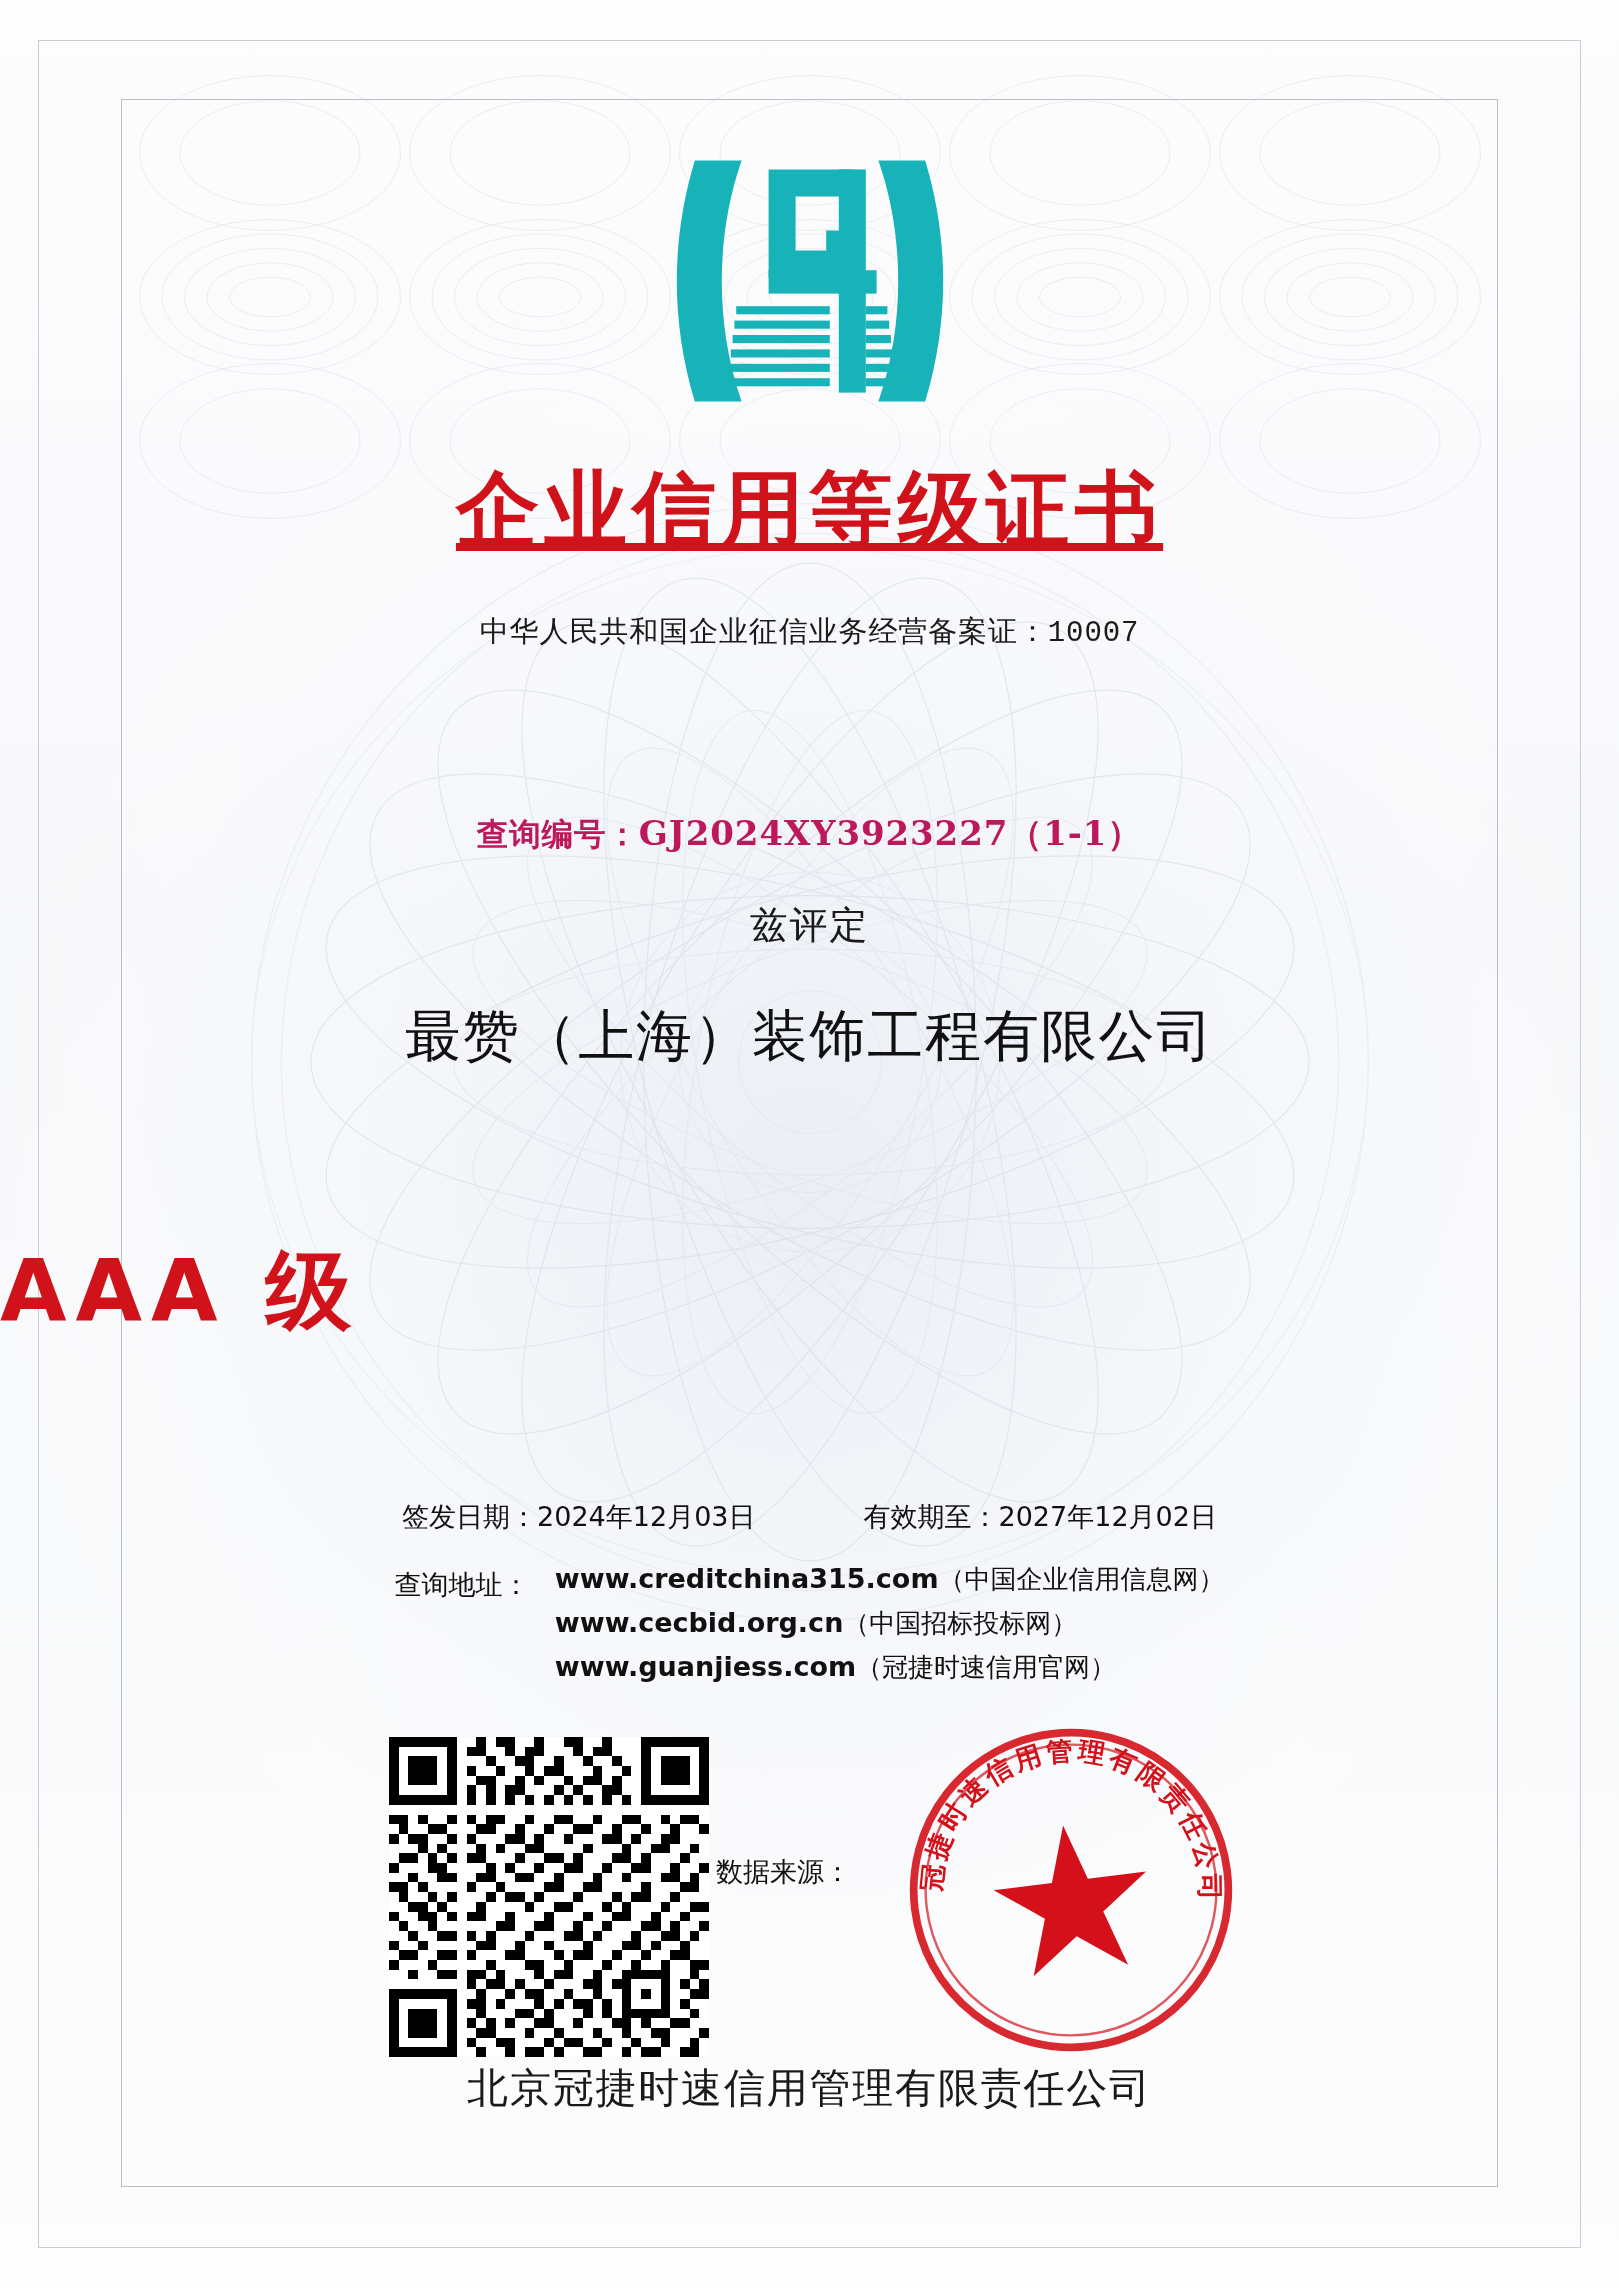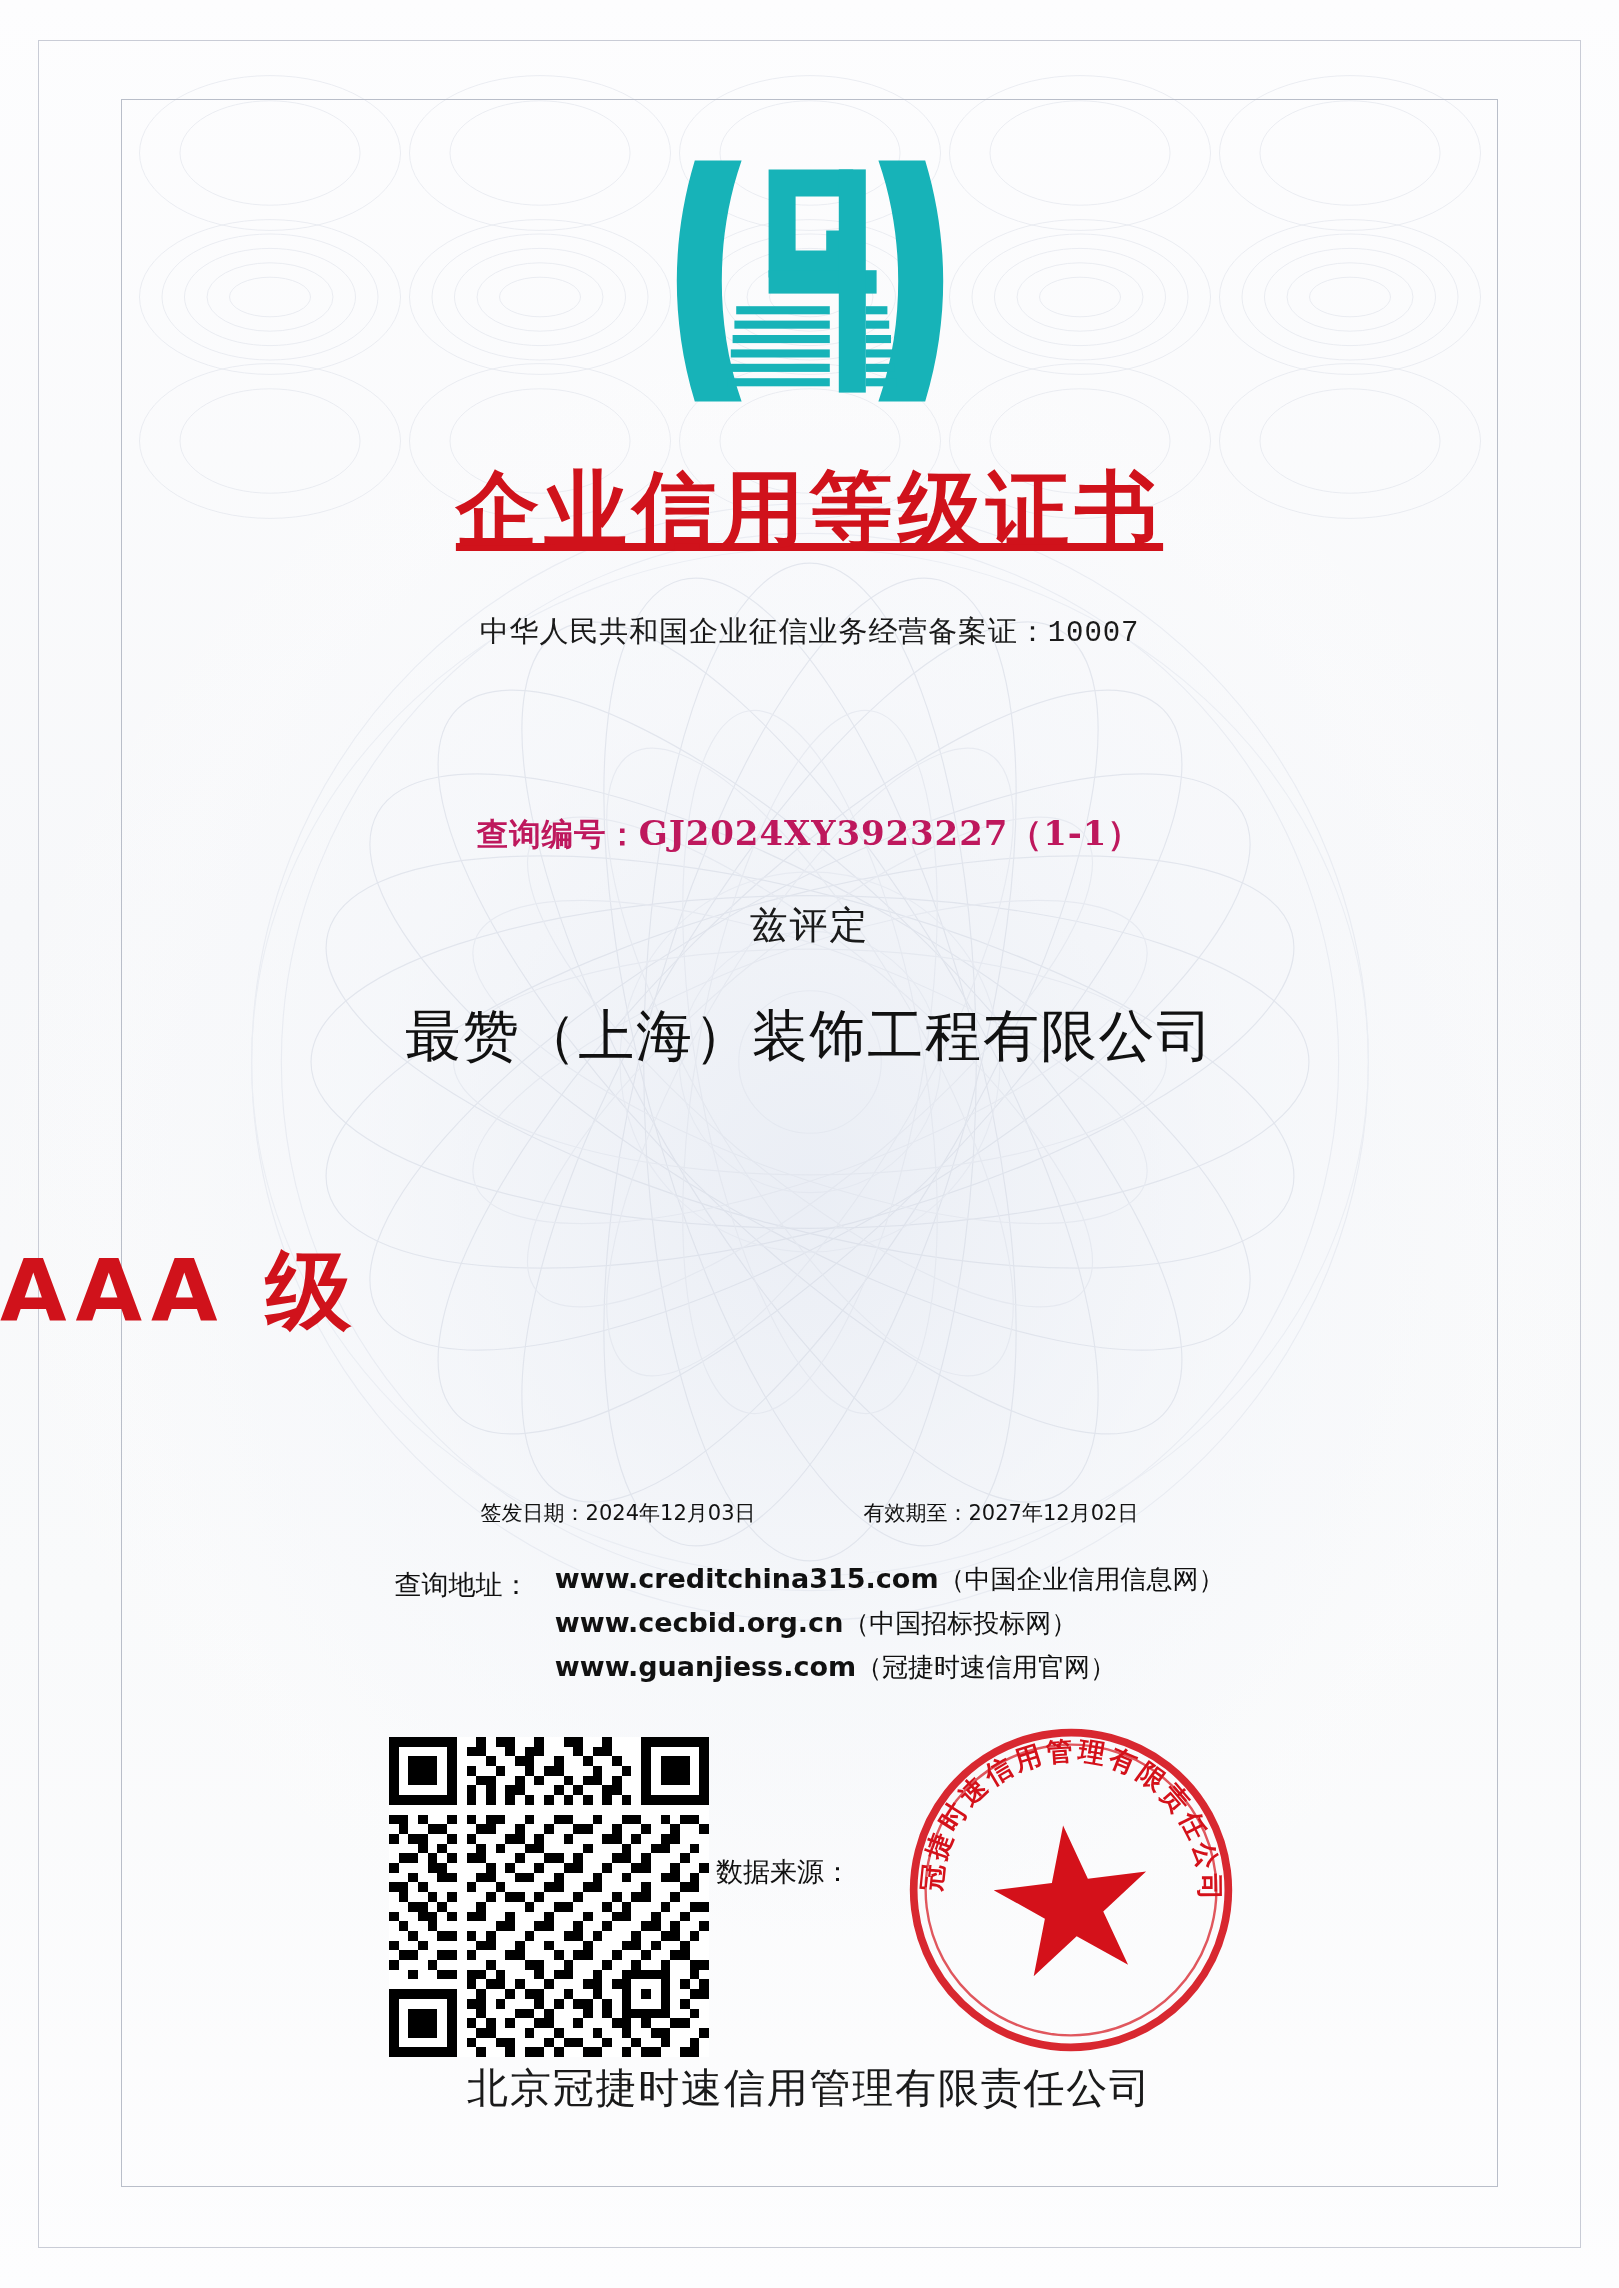--- a/index.html
+++ b/index.html
@@ -183,21 +183,21 @@
   
   .dates-row {
     position: absolute;
     top: 1499px;
     left: 0;
     width: 100%;
     display: flex;
     justify-content: center;
     gap: 108px;
     font-family: "DejaVu Sans", "Liberation Sans", sans-serif;
-    font-size: 21px;
+    font-size: 27px;
     color: #111111;
   }
 
   
   .query-addr {
     position: absolute;
     top: 1562px;
     left: 0;
     width: 100%;
     display: flex;

